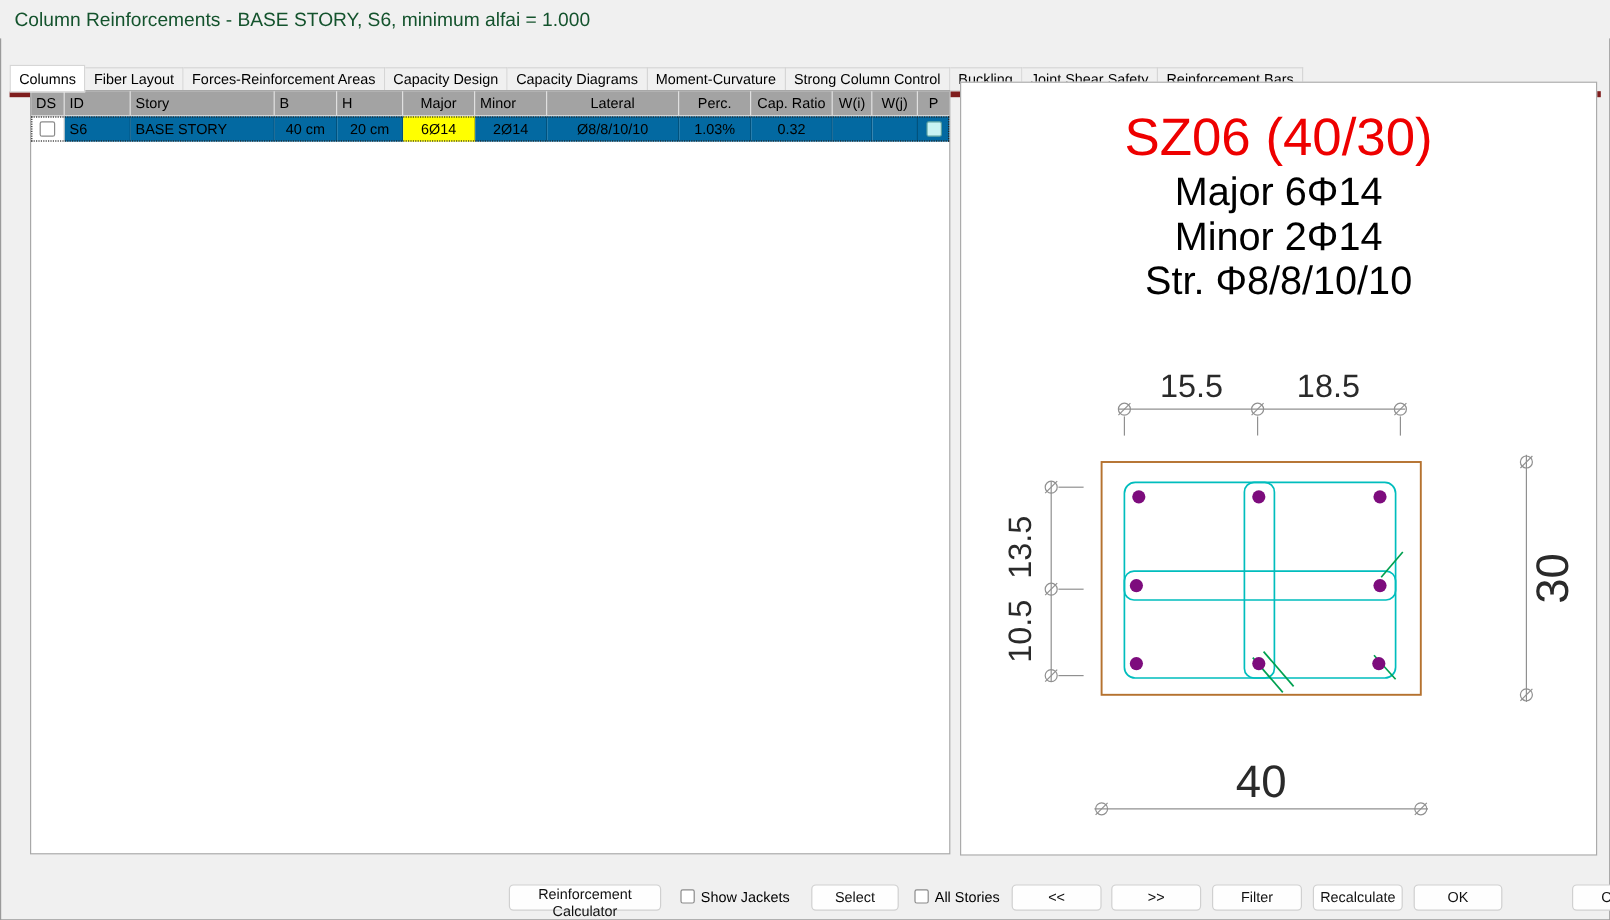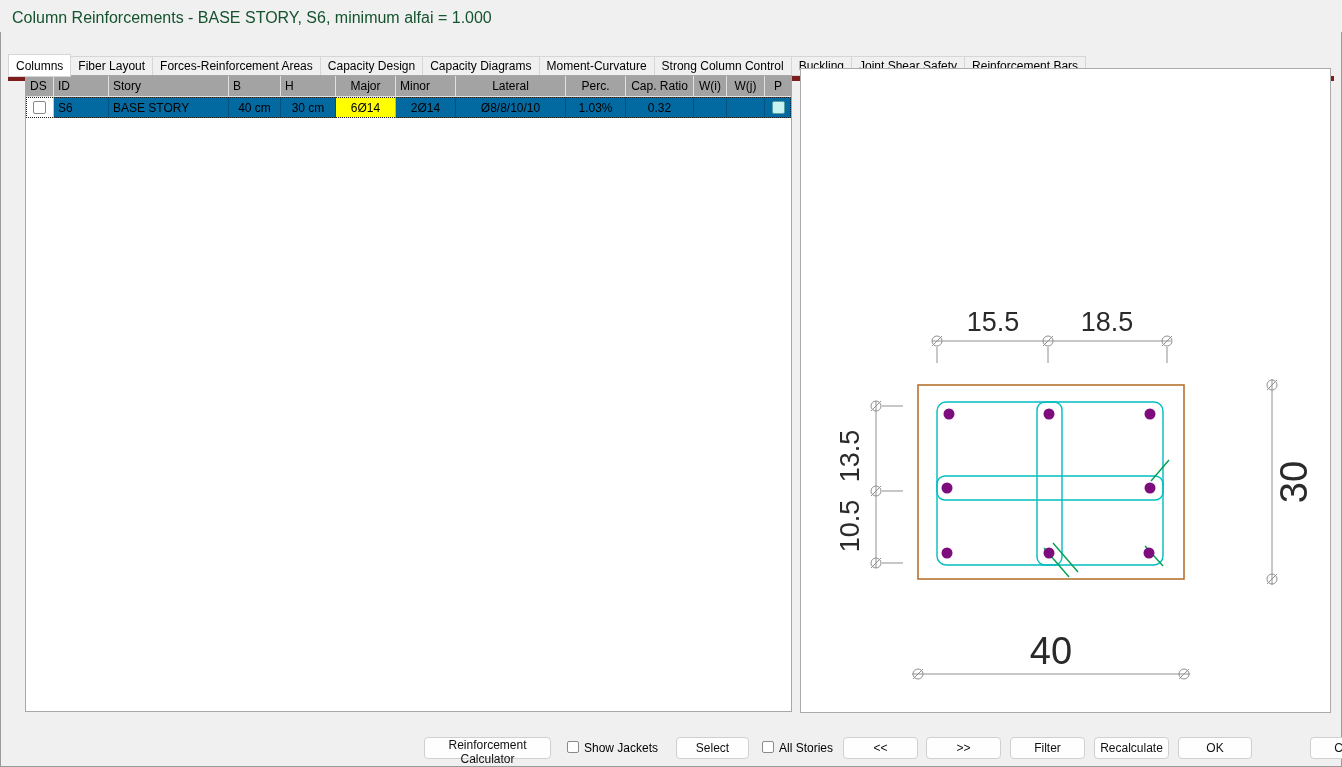--- a/index.html
+++ b/index.html
@@ -93,33 +93,39 @@
     <div class="th c9 ac">Cap. Ratio</div>
     <div class="th c10 ac">W(i)</div>
     <div class="th c11 ac">W(j)</div>
     <div class="th c12 ac">P</div>
   </div>
   <div class="trow">
     <div class="td c0 ac"><span class="cb"></span></div>
     <div class="td c1 al hl">S6</div>
     <div class="td c2 al hl">BASE STORY</div>
     <div class="td c3 ac hl">40 cm</div>
-    <div class="td c4 ac hl">30 cm</div>
+    <div class="td c4 ac hl">20 cm</div>
     <div class="td c5 ac yl">6Ø14</div>
     <div class="td c6 ac hl">2Ø14</div>
     <div class="td c7 ac hl">Ø8/8/10/10</div>
     <div class="td c8 ac hl">1.03%</div>
     <div class="td c9 ac hl">0.32</div>
     <div class="td c10 ac hl"></div>
     <div class="td c11 ac hl"></div>
     <div class="td c12 ac hl"><span class="cb on-cyan"></span></div>
   </div>
 </div>
 
 <div class="drawing-panel">
+  <div class="pv-texts">
+    <div class="pv-title">SZ06 (40/30)</div>
+    <div class="pv-line">Major 6Φ14</div>
+    <div class="pv-line">Minor 2Φ14</div>
+    <div class="pv-line">Str. Φ8/8/10/10</div>
+  </div>
 
   <svg class="pv-svg" viewBox="0 0 529 643">
 
     <g>
       <rect x="117" y="316" width="266" height="194" fill="none" stroke="#b5722f" stroke-width="1.6"></rect>
     </g>
 
     <g stroke="#00bdbd" stroke-width="1.4" fill="none">
       <rect x="136" y="333" width="226" height="163" rx="9"></rect>
       <rect x="236" y="333" width="25" height="163" rx="8"></rect>

